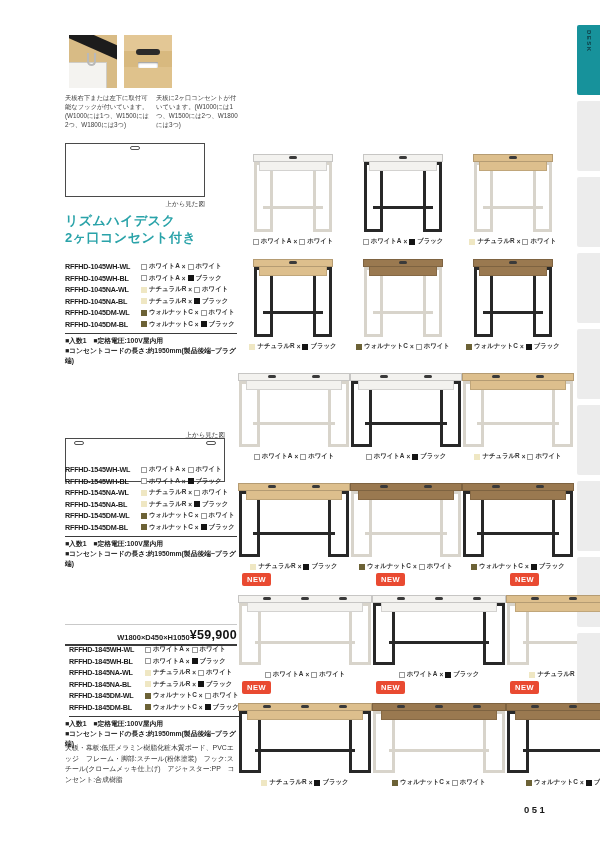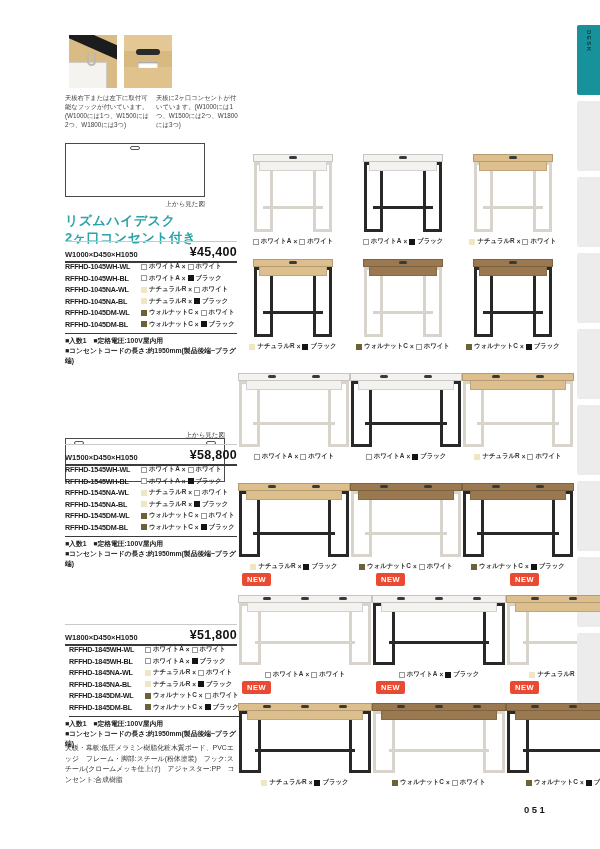--- a/index.html
+++ b/index.html
@@ -106,24 +106,20 @@
     <div class="diagram abs" id="diagram-1" style="left:0; top:143px; width:140px; height:54px;">
         <div class="d-outlet" style="left: calc(50% - 5px);"></div>
       </div>
     <div class="diagram-cap abs" style="left:0; top:200px; width:140px;">上から見た図</div>
 
     <div class="series-title abs" style="left:0; top:212px;">
       <div>リズムハイデスク</div>
       <div>2ヶ口コンセント付き</div>
     </div>
 
-    <div class="spec abs" style="left:0; top:241px;">
-      <span class="size">W1000×D450×H1050</span>
-      <span class="price">¥45,400</span>
-    </div>
     <div class="models abs" style="left:0; top:259px;" id="models-1">
         <div class="model-row">
           <span class="code">RFFHD-1045WH-WL</span>
           <span class="cap-part">
             <span class="sw" style="background: rgb(255, 255, 255);"></span>
             <span>ホワイトA</span>
             <span class="x">×</span>
             <span class="sw" style="background: rgb(255, 255, 255);"></span>
             <span>ホワイト</span>
           </span>
@@ -183,24 +179,20 @@
         <div>■入数1　■定格電圧:100V屋内用</div>
         <div>■コンセントコードの長さ:約1950mm(製品後端~プラグ端)</div>
       </div>
 
     <div class="diagram abs" id="diagram-2" style="left:0; top:384px; width:160px; height:44px;">
         <div class="d-outlet" style="left: calc(8% - 5px);"></div>
         <div class="d-outlet" style="left: calc(92% - 5px);"></div>
       </div>
     <div class="diagram-cap abs" style="left:0; top:431px; width:160px;">上から見た図</div>
 
-    <div class="spec abs" style="left:0; top:444px;">
-      <span class="size">W1500×D450×H1050</span>
-      <span class="price">¥58,800</span>
-    </div>
     <div class="models abs" style="left:0; top:462px;" id="models-2">
         <div class="model-row">
           <span class="code">RFFHD-1545WH-WL</span>
           <span class="cap-part">
             <span class="sw" style="background: rgb(255, 255, 255);"></span>
             <span>ホワイトA</span>
             <span class="x">×</span>
             <span class="sw" style="background: rgb(255, 255, 255);"></span>
             <span>ホワイト</span>
           </span>
@@ -254,23 +246,23 @@
             <span class="sw noborder" style="background: rgb(20, 20, 20); border-color: rgb(20, 20, 20);"></span>
             <span>ブラック</span>
           </span>
         </div>
       </div>
     <div class="notes abs" style="left:0; top:536px;" id="notes-2">
         <div>■入数1　■定格電圧:100V屋内用</div>
         <div>■コンセントコードの長さ:約1950mm(製品後端~プラグ端)</div>
       </div>
 
-    <div class="spec abs" style="left:0; top:624px;">
+    <div class="spec abs" style="left:0; top:624px;justify-content:flex-end;">
       <span class="size">W1800×D450×H1050</span>
-      <span class="price">¥51,800</span>
+      <span class="price">¥59,900</span>
     </div>
     <div class="models abs" style="left:4px; top:642px;" id="models-3">
         <div class="model-row">
           <span class="code">RFFHD-1845WH-WL</span>
           <span class="cap-part">
             <span class="sw" style="background: rgb(255, 255, 255);"></span>
             <span>ホワイトA</span>
             <span class="x">×</span>
             <span class="sw" style="background: rgb(255, 255, 255);"></span>
             <span>ホワイト</span>

